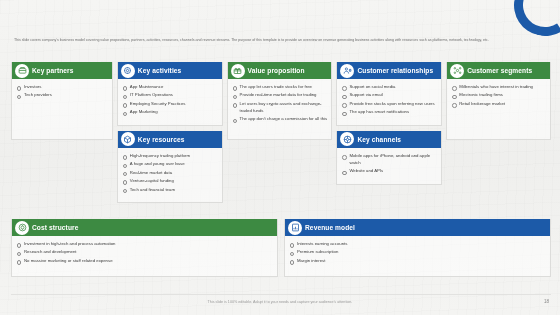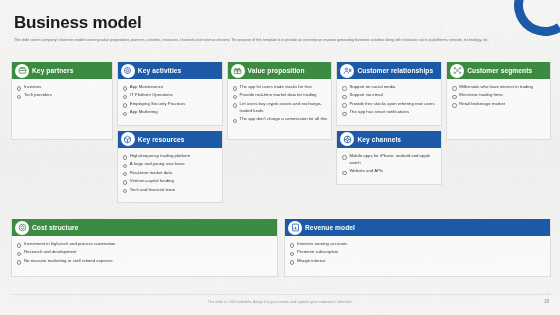--- a/index.html
+++ b/index.html
@@ -117,21 +117,20 @@
     height:1px; background:#e2e2e0;
   }
 </style>
 </head>
 <body>
 
 <div class="page">
   <div class="texture"></div>
   <div class="corner-ring"></div>
 
-  <div class="title">Business model</div>
   <div class="subtitle">This slide covers company's business model covering value propositions, partners, activities, resources, channels and revenue streams. The purpose of this template is to provide an overview on revenue generating business activities along with resources such as platforms, network, technology, etc.</div>
 
   <div class="grid-top">
 
     <div class="col col-1">
       <div class="card tall">
         <div class="card-head green">
           <span class="head-icon">
             <svg width="9" height="9" viewBox="0 0 24 24" fill="none" stroke="#3d8a42" stroke-width="2">
               <rect x="3" y="7" width="18" height="12" rx="2"></rect>

